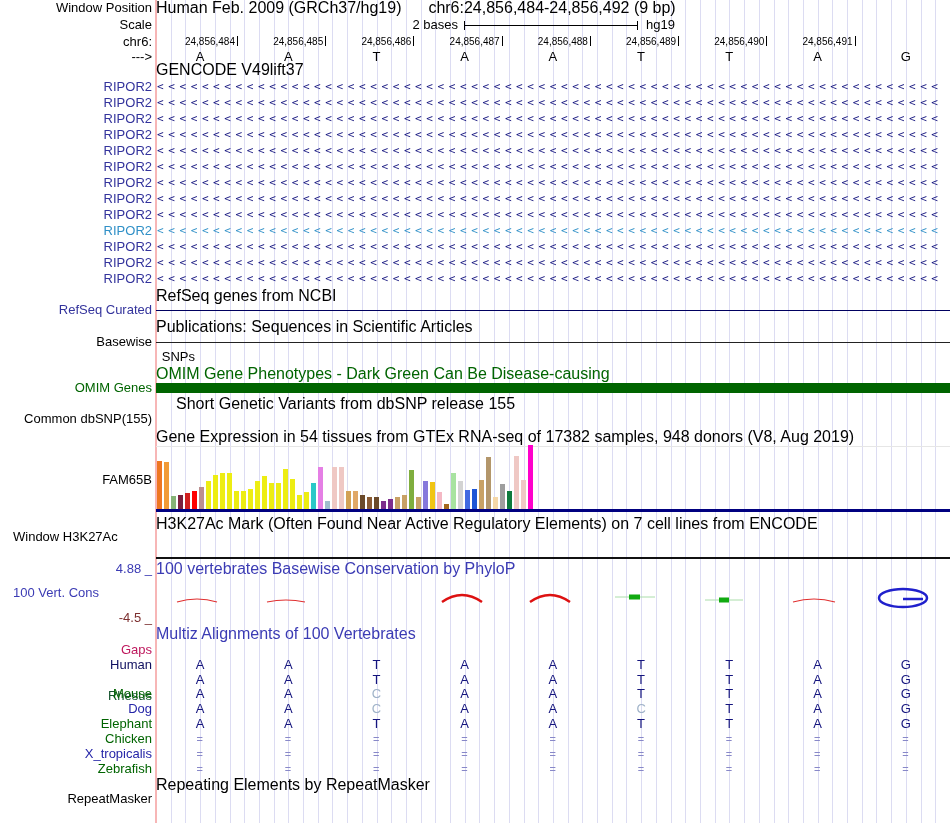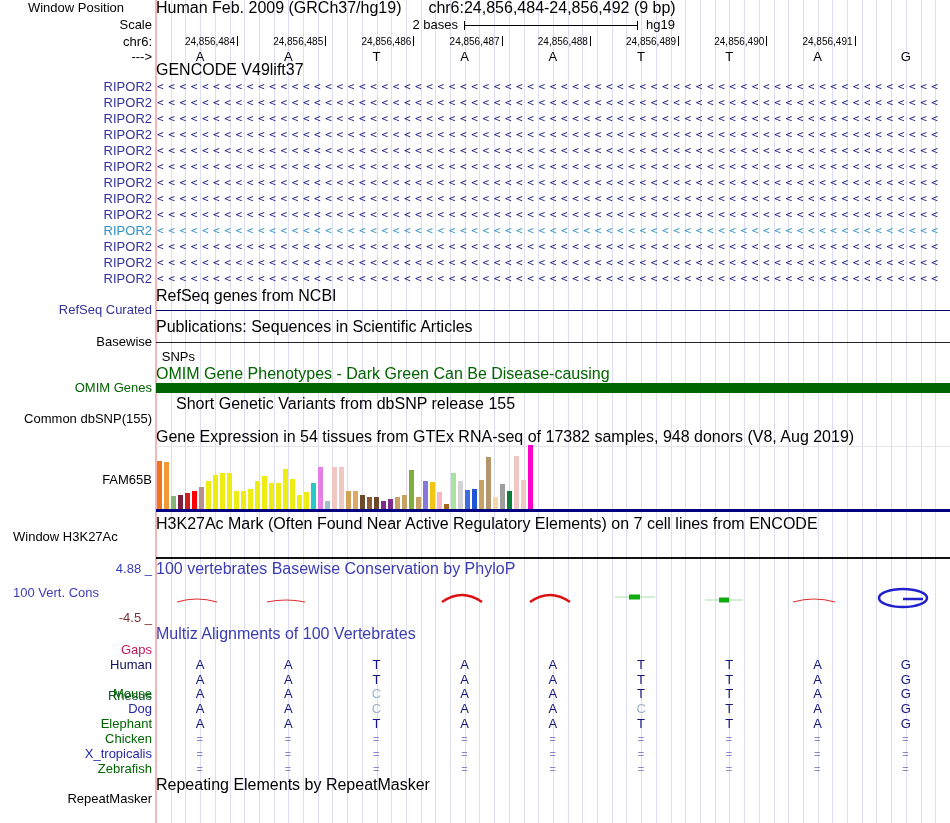--- a/index.html
+++ b/index.html
@@ -40,21 +40,21 @@
 <div id="browser">
   <div class="gridbg"></div>
   <div class="pinkline"></div>
 
   <div class="title" style="top:0;">
     <span>Human Feb. 2009 (GRCh37/hg19)</span>
     <span style="display:inline-block;width:18px;"></span>
     <span>chr6:24,856,484-24,856,492 (9 bp)</span>
   </div>
 
-  <div class="llabel" style="top:0;text-align:center;">Window Position</div>
+  <div class="llabel" style="top:0;">Window Position</div>
   <div class="llabel" style="top:17px;">Scale</div>
   <div class="llabel" style="top:34px;">chr6:</div>
   <div class="llabel" style="top:49px;">---&gt;</div>
 
   <div style="position:absolute;left:156px;top:17px;width:302px;text-align:right;line-height:16px;">2 bases</div>
   <div class="scalebar"></div>
   <div style="position:absolute;left:646px;top:17px;line-height:16px;">hg19</div>
 
   <div class="title" style="top:62px;">GENCODE V49lift37</div>
   <div class="title" style="top:288px;">RefSeq genes from NCBI</div>

